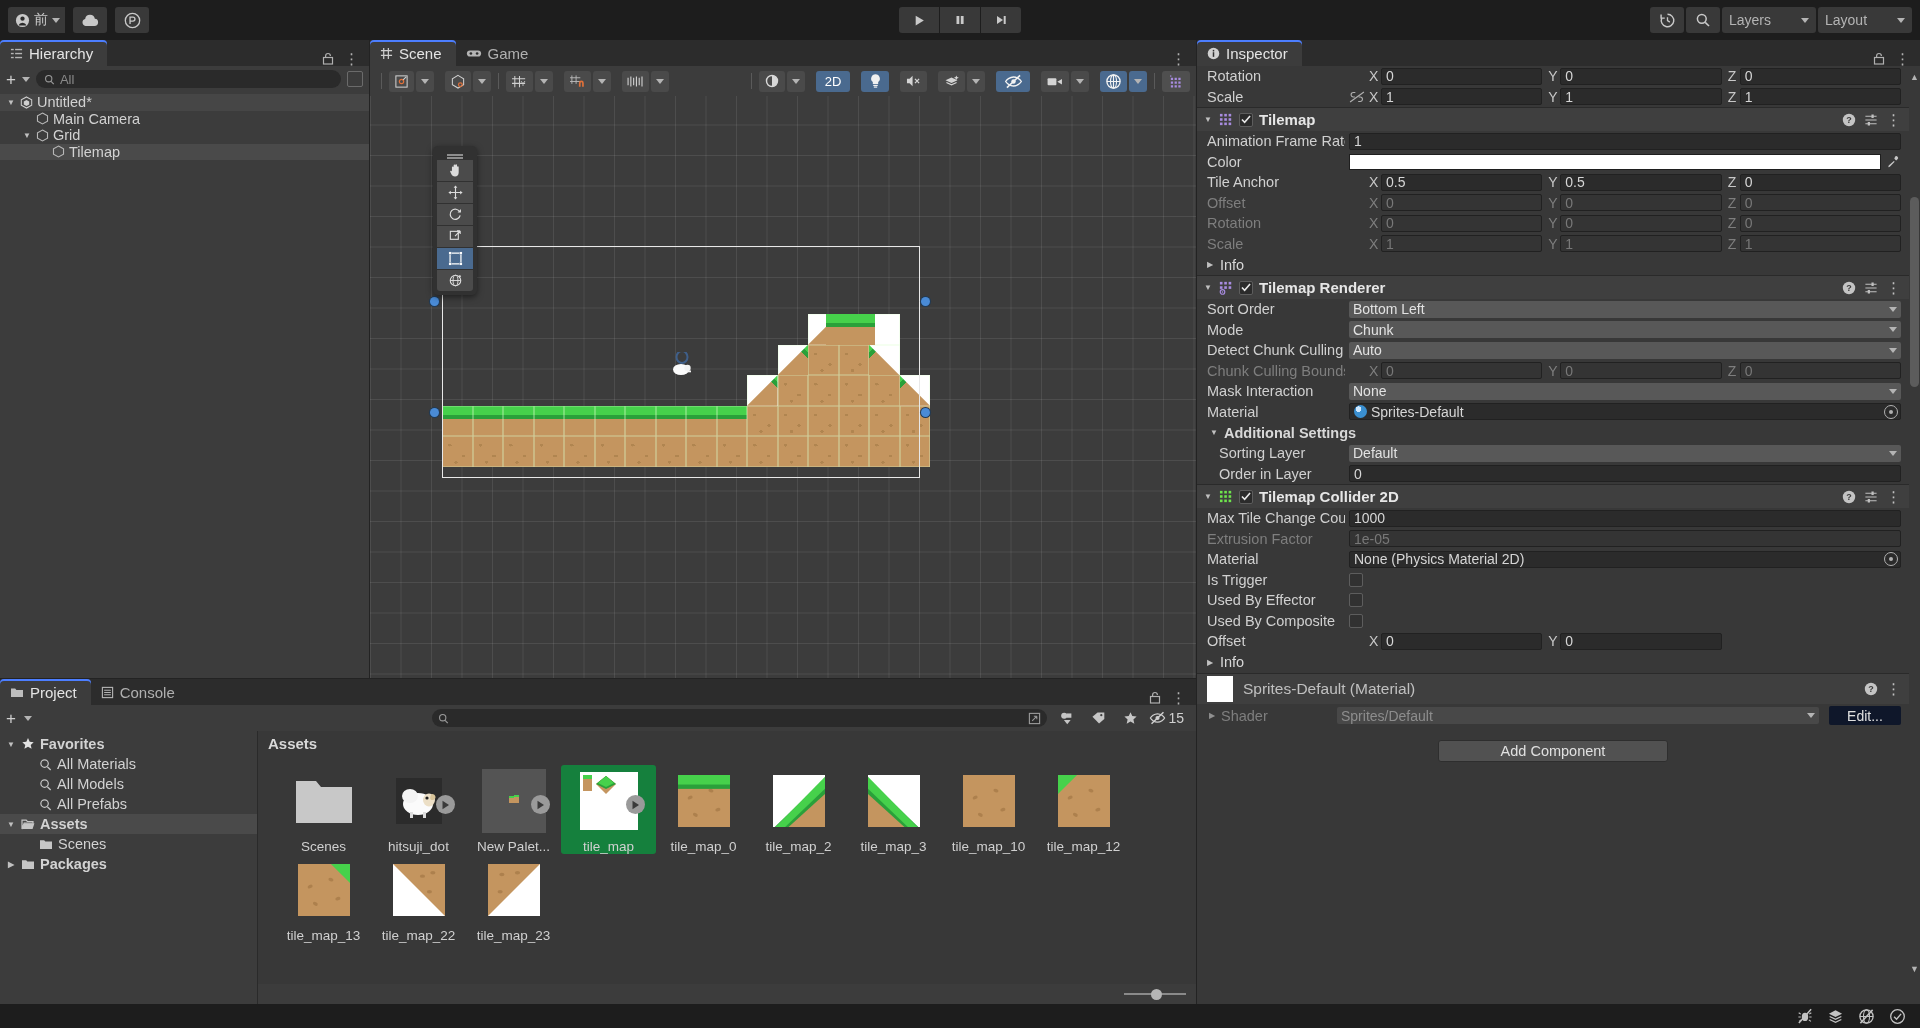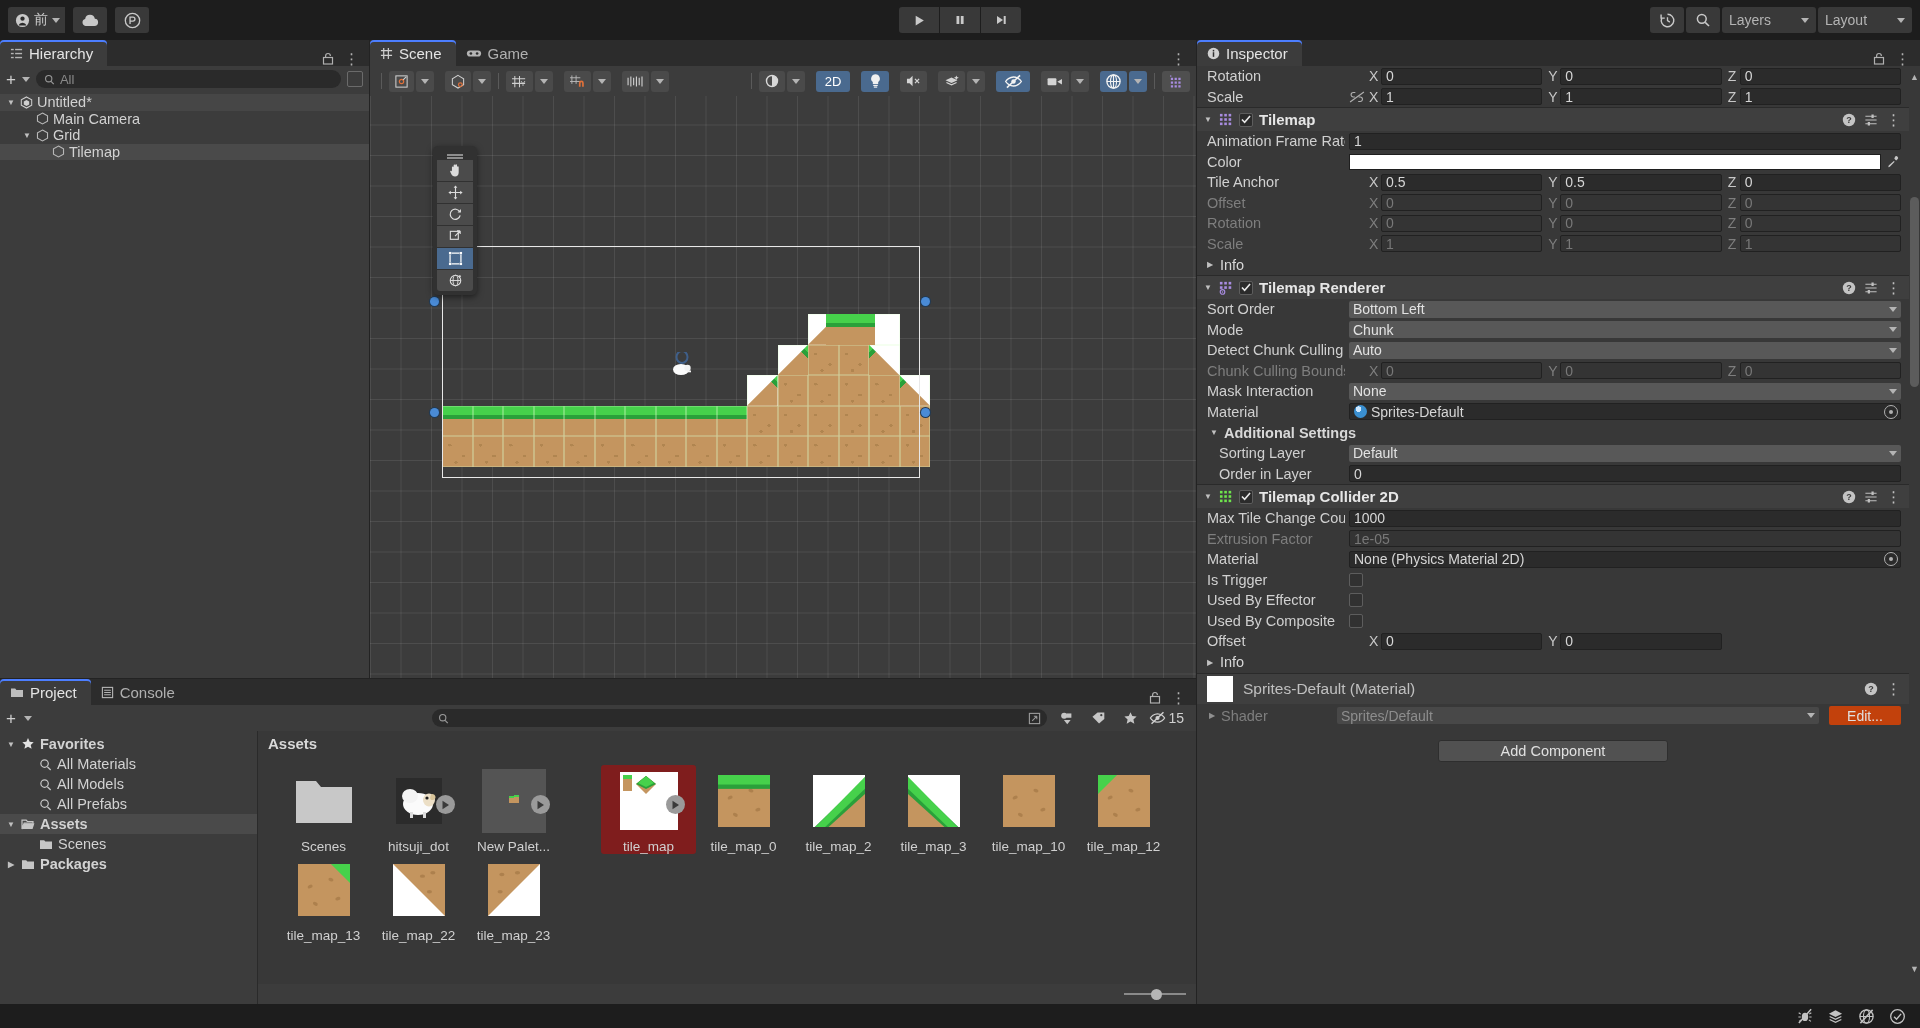--- a/index.html
+++ b/index.html
@@ -128,21 +128,21 @@
   .prow { height: 20px; display: flex; align-items: center; gap: 5px; padding-left: 6px; cursor: pointer; color: #d2d2d2; }
   .prow.sel { background: #4a4a4a; }
   .prow.bold { font-weight: bold; }
   .proj-right { flex: 1; background: #383838; display: flex; flex-direction: column; min-width: 0; }
   .assets-head { height: 24px; display: flex; align-items: center; padding-left: 10px; font-weight: bold; color: #d8d8d8; background: #383838; font-size: 15px;}
   .asset-grid { flex: 1; display: flex; flex-wrap: wrap; align-content: flex-start; padding: 10px 0 0 18px; gap: 0px; overflow: hidden; }
   .asset {
     width: 95px; display: flex; flex-direction: column; align-items: center;
     cursor: pointer; padding-top: 4px; border-radius: 3px; position: relative;
   }
-  .asset.sel { background: #7f1d1d; margin-left: 40px; }
+  .asset.sel { background: #15803d; }
   .asset-thumb { width: 64px; height: 64px; position: relative; display: flex; align-items: center; justify-content: center; }
   .asset-label { margin-top: 6px; font-size: 13.5px; color: #d0d0d0; max-width: 92px; text-align: center; white-space: nowrap; overflow: hidden; }
   .sub-arrow {
     position: absolute; right: -4px; top: 26px; width: 19px; height: 19px; border-radius: 50%;
     background: #9a9a9a; display: flex; align-items: center; justify-content: center; z-index: 2;
   }
   .proj-footer { height: 20px; background: #3c3c3c; display: flex; align-items: center; justify-content: flex-end; padding-right: 10px; }
   .zoom-slider { width: 62px; height: 14px; position: relative; display:flex; align-items:center;}
   .zoom-track { width: 100%; height: 2px; background: #8a8a8a; }
   .zoom-knob { position: absolute; left: 27px; width: 11px; height: 11px; border-radius: 50%; background: #b5b5b5; }
@@ -1434,21 +1434,21 @@
                 <span class="kebab">⋮</span>
               </div>
             </div>
             <div class="row" style="height:24px">
               <span class="tri" style="font-size:8px; color:#909090">▶</span>
               <div class="lbl dim" style="flex:0 0 112px">Shader</div>
               <div class="drop dim" style="flex:1">
                 <span>Sprites/Default</span>
                 <span class="caret"></span>
               </div>
-              <div style="width:72px; height:19px; background:#c2410c; border-radius:2px; display:flex; align-items:center; justify-content:center; color:#e0e0e0; font-size:14px; margin-left:6px; cursor:pointer">Edit...</div>
+              <div style="width:72px; height:19px; background:#0f172a; border-radius:2px; display:flex; align-items:center; justify-content:center; color:#e0e0e0; font-size:14px; margin-left:6px; cursor:pointer">Edit...</div>
             </div>
           </div>
 
           <div class="add-comp-wrap">
             <div class="add-comp">Add Component</div>
           </div>
         </div>
 
         <div class="insp-sb">
           <div class="insp-arrow" style="top:0">▲</div>

